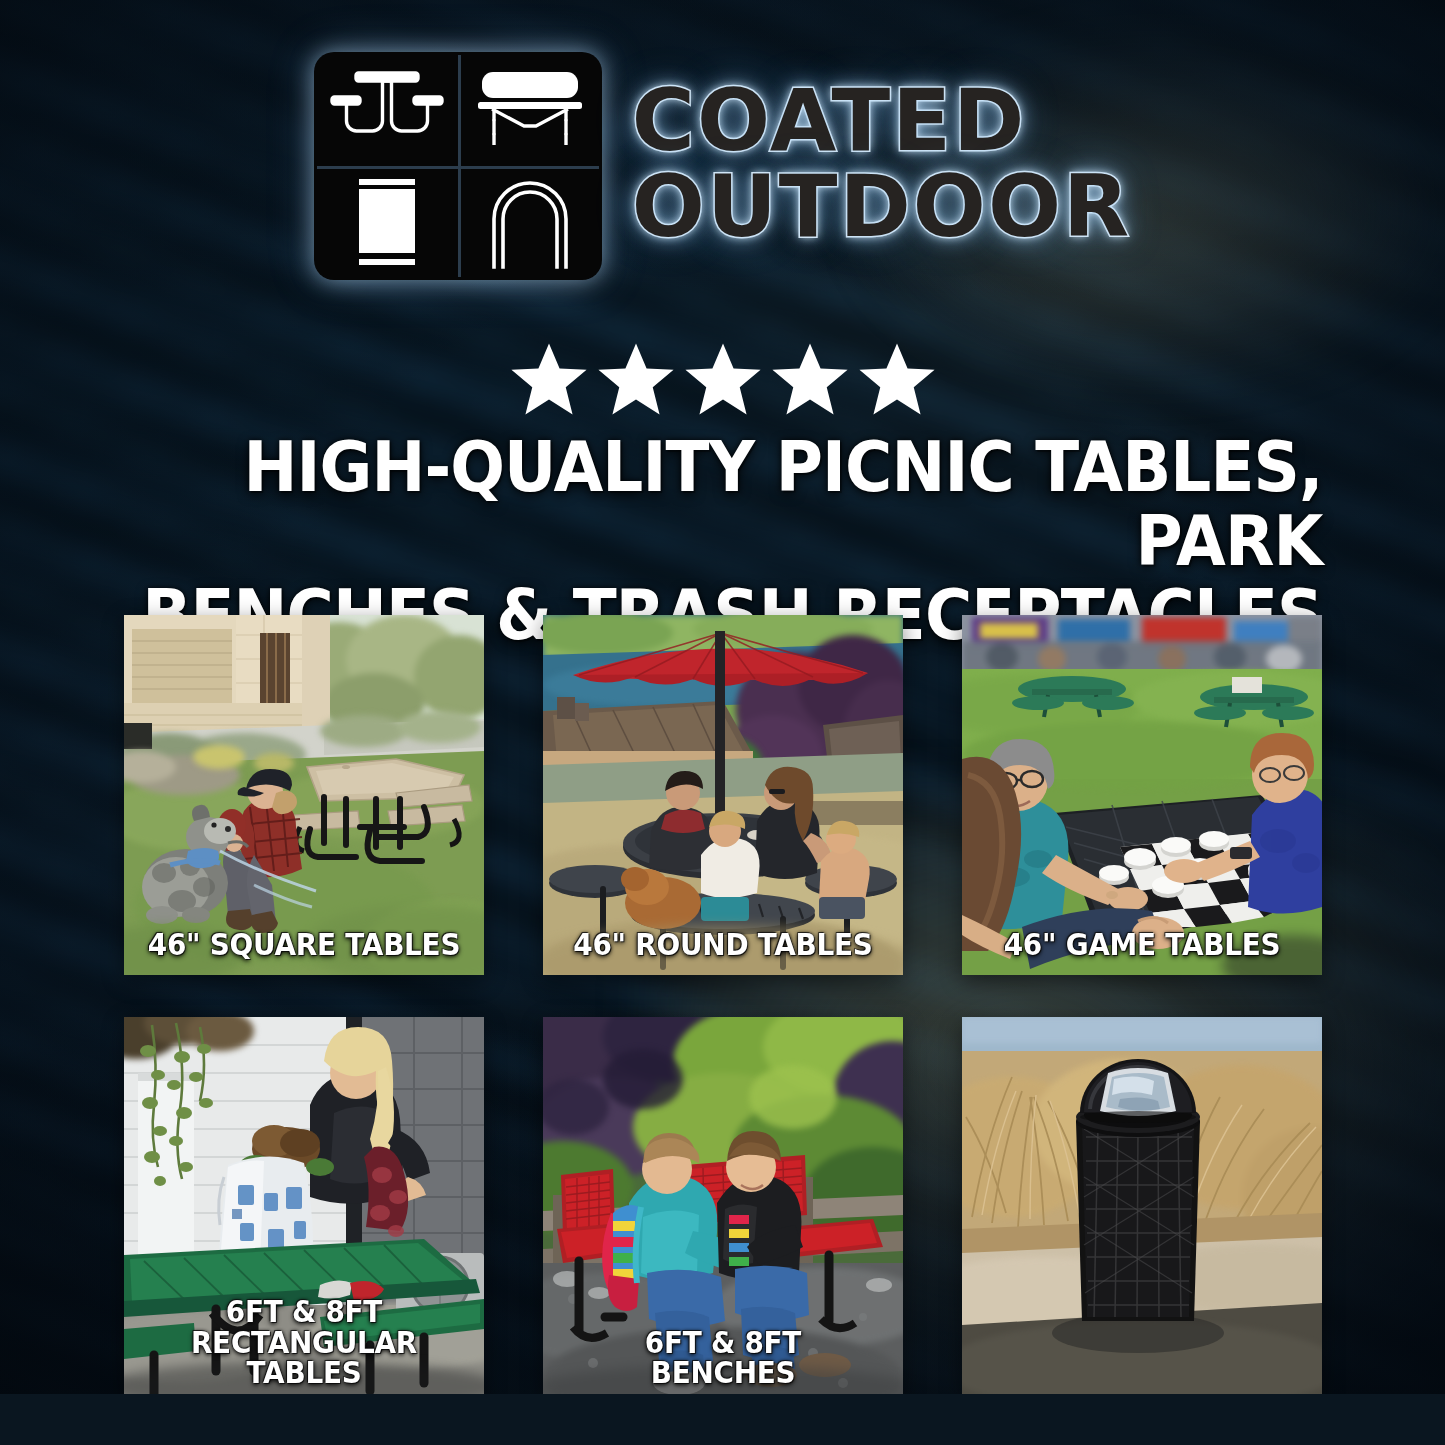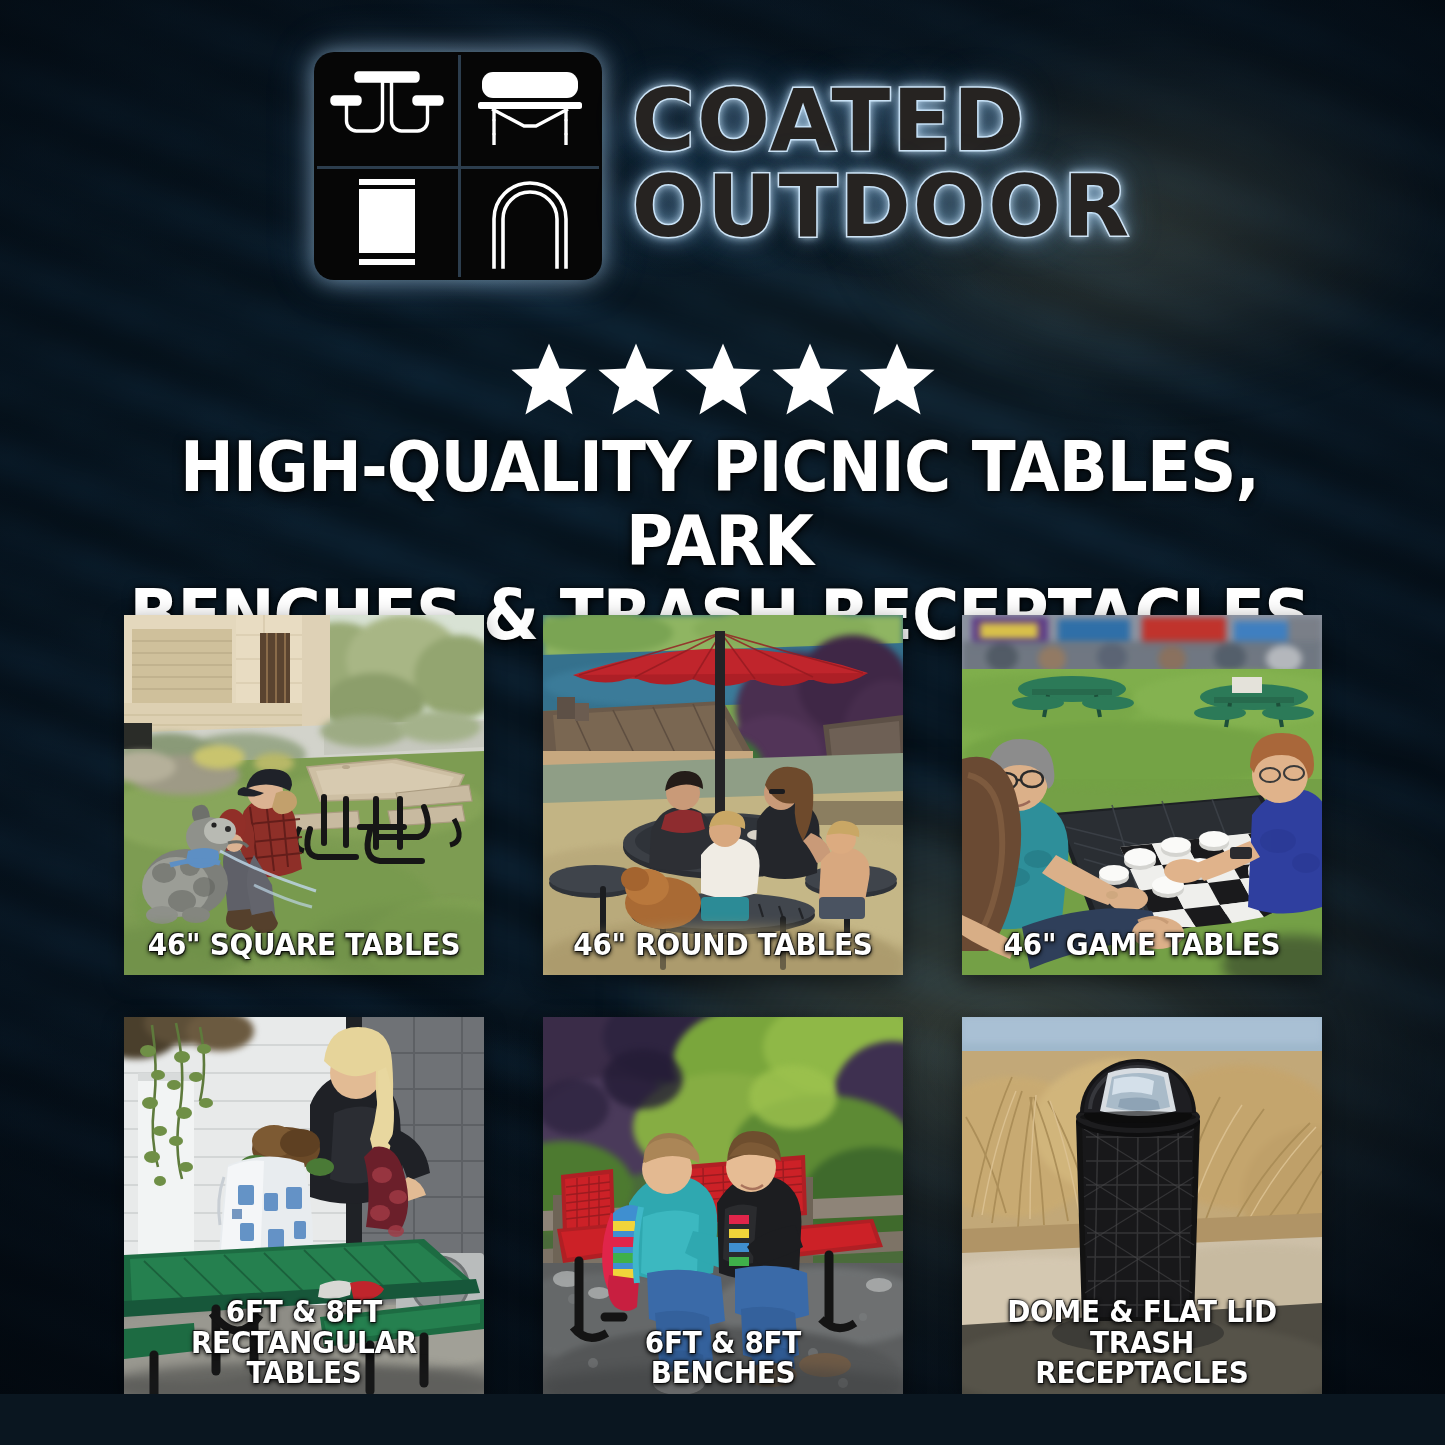--- a/index.html
+++ b/index.html
@@ -145,21 +145,21 @@
     width: 82px;
     height: 82px;
     display: block;
   }
 
   
   .headline {
     position: absolute;
     left: 64px; right: 70px;
     top: 430px;
-    text-align: center;
+    text-align: right;
   }
   .headline-line {
     display: block;
     font-family: "DejaVu Sans", sans-serif;
     font-weight: 700;
     font-size: 70px;
     line-height: 1.06;
     letter-spacing: -1px;
     color: #ffffff;
     transform: scaleX(0.92);
@@ -1159,20 +1159,16 @@
             <path d="M128 92 A48 44 0 0 1 196 54" stroke="#4a4c52" stroke-width="4" fill="none" opacity="0.55"></path>
 
             <path d="M146 56 q30 -10 60 0 l8 38 q-38 10 -76 0 Z" fill="#d8dde2"></path>
             <path d="M150 60 q28 -8 52 0 l6 30 q-32 8 -64 0 Z" fill="#a9bbc9"></path>
             <path d="M152 62 q22 -6 40 2 l-2 14 q-22 -6 -40 0 Z" fill="#d4e0ea"></path>
             <path d="M158 82 q22 -4 38 2 l2 8 q-24 4 -42 -2 Z" fill="#8ea3b5"></path>
             <ellipse cx="176" cy="100" rx="58" ry="6" fill="#0b0b0c" opacity="0.6"></ellipse>
           </g>
         </svg>
       </div>
-      <div class="tile-caption">
-        <span class="cap-line">DOME &amp; FLAT LID</span>
-        <span class="cap-line">TRASH RECEPTACLES</span>
-      </div>
     </div>
 
   </div>
 </div>
 
 </body></html>

